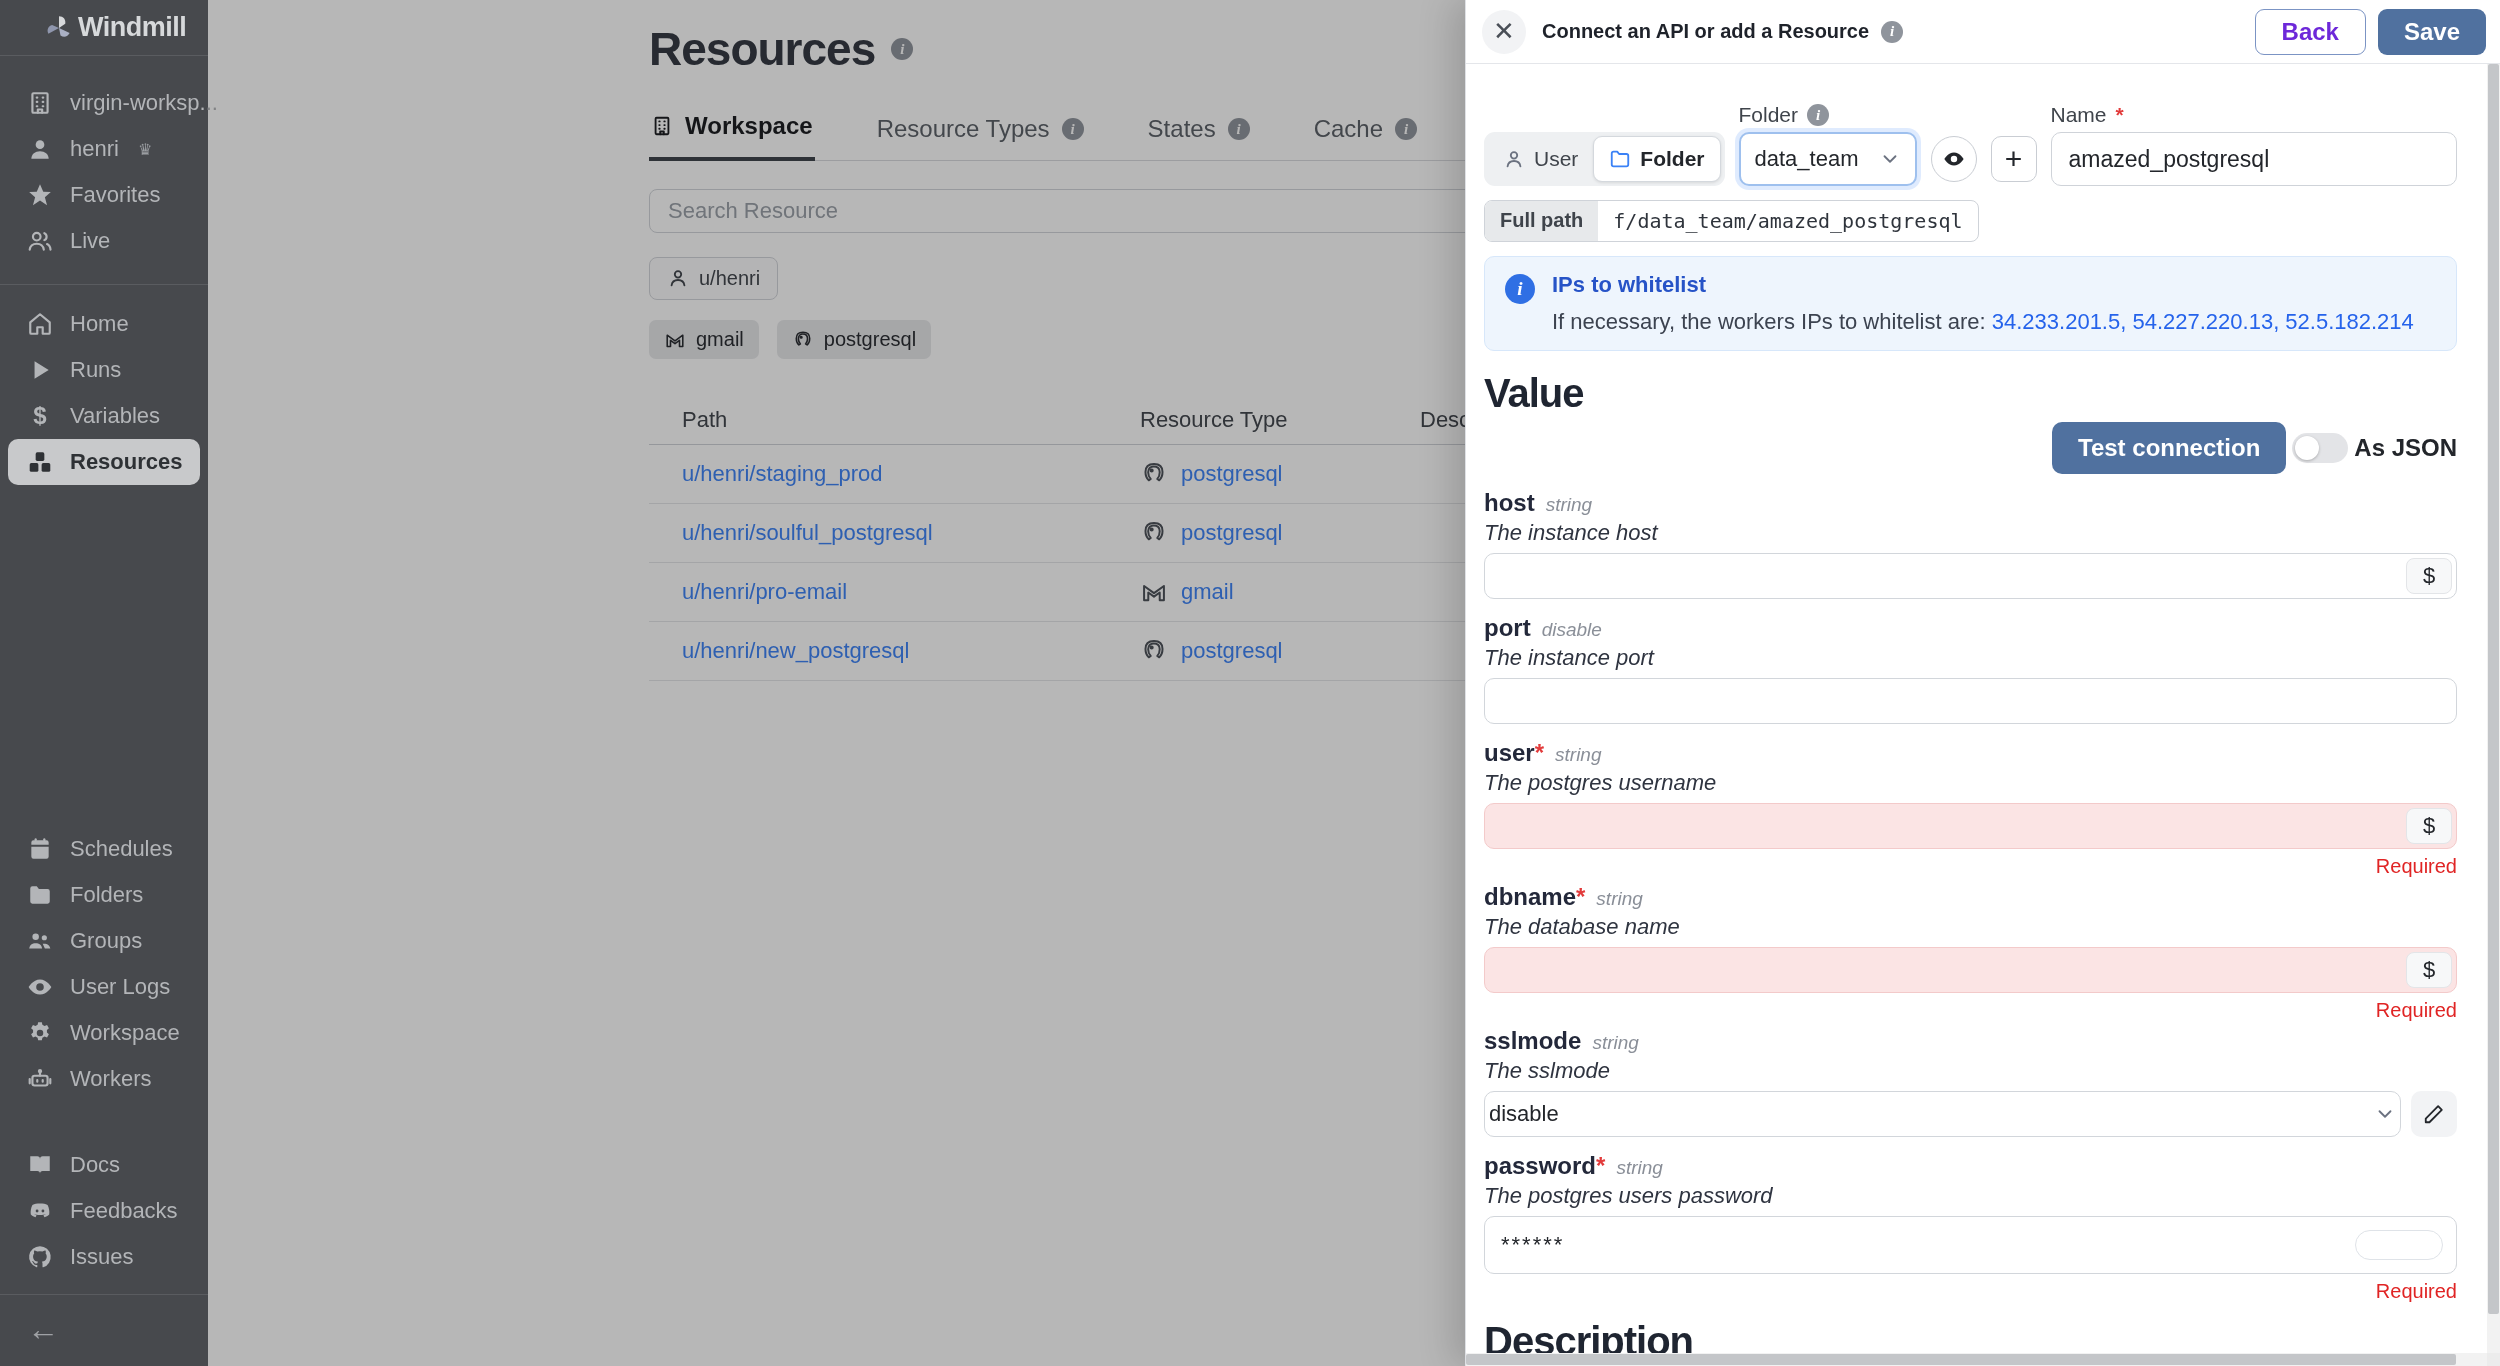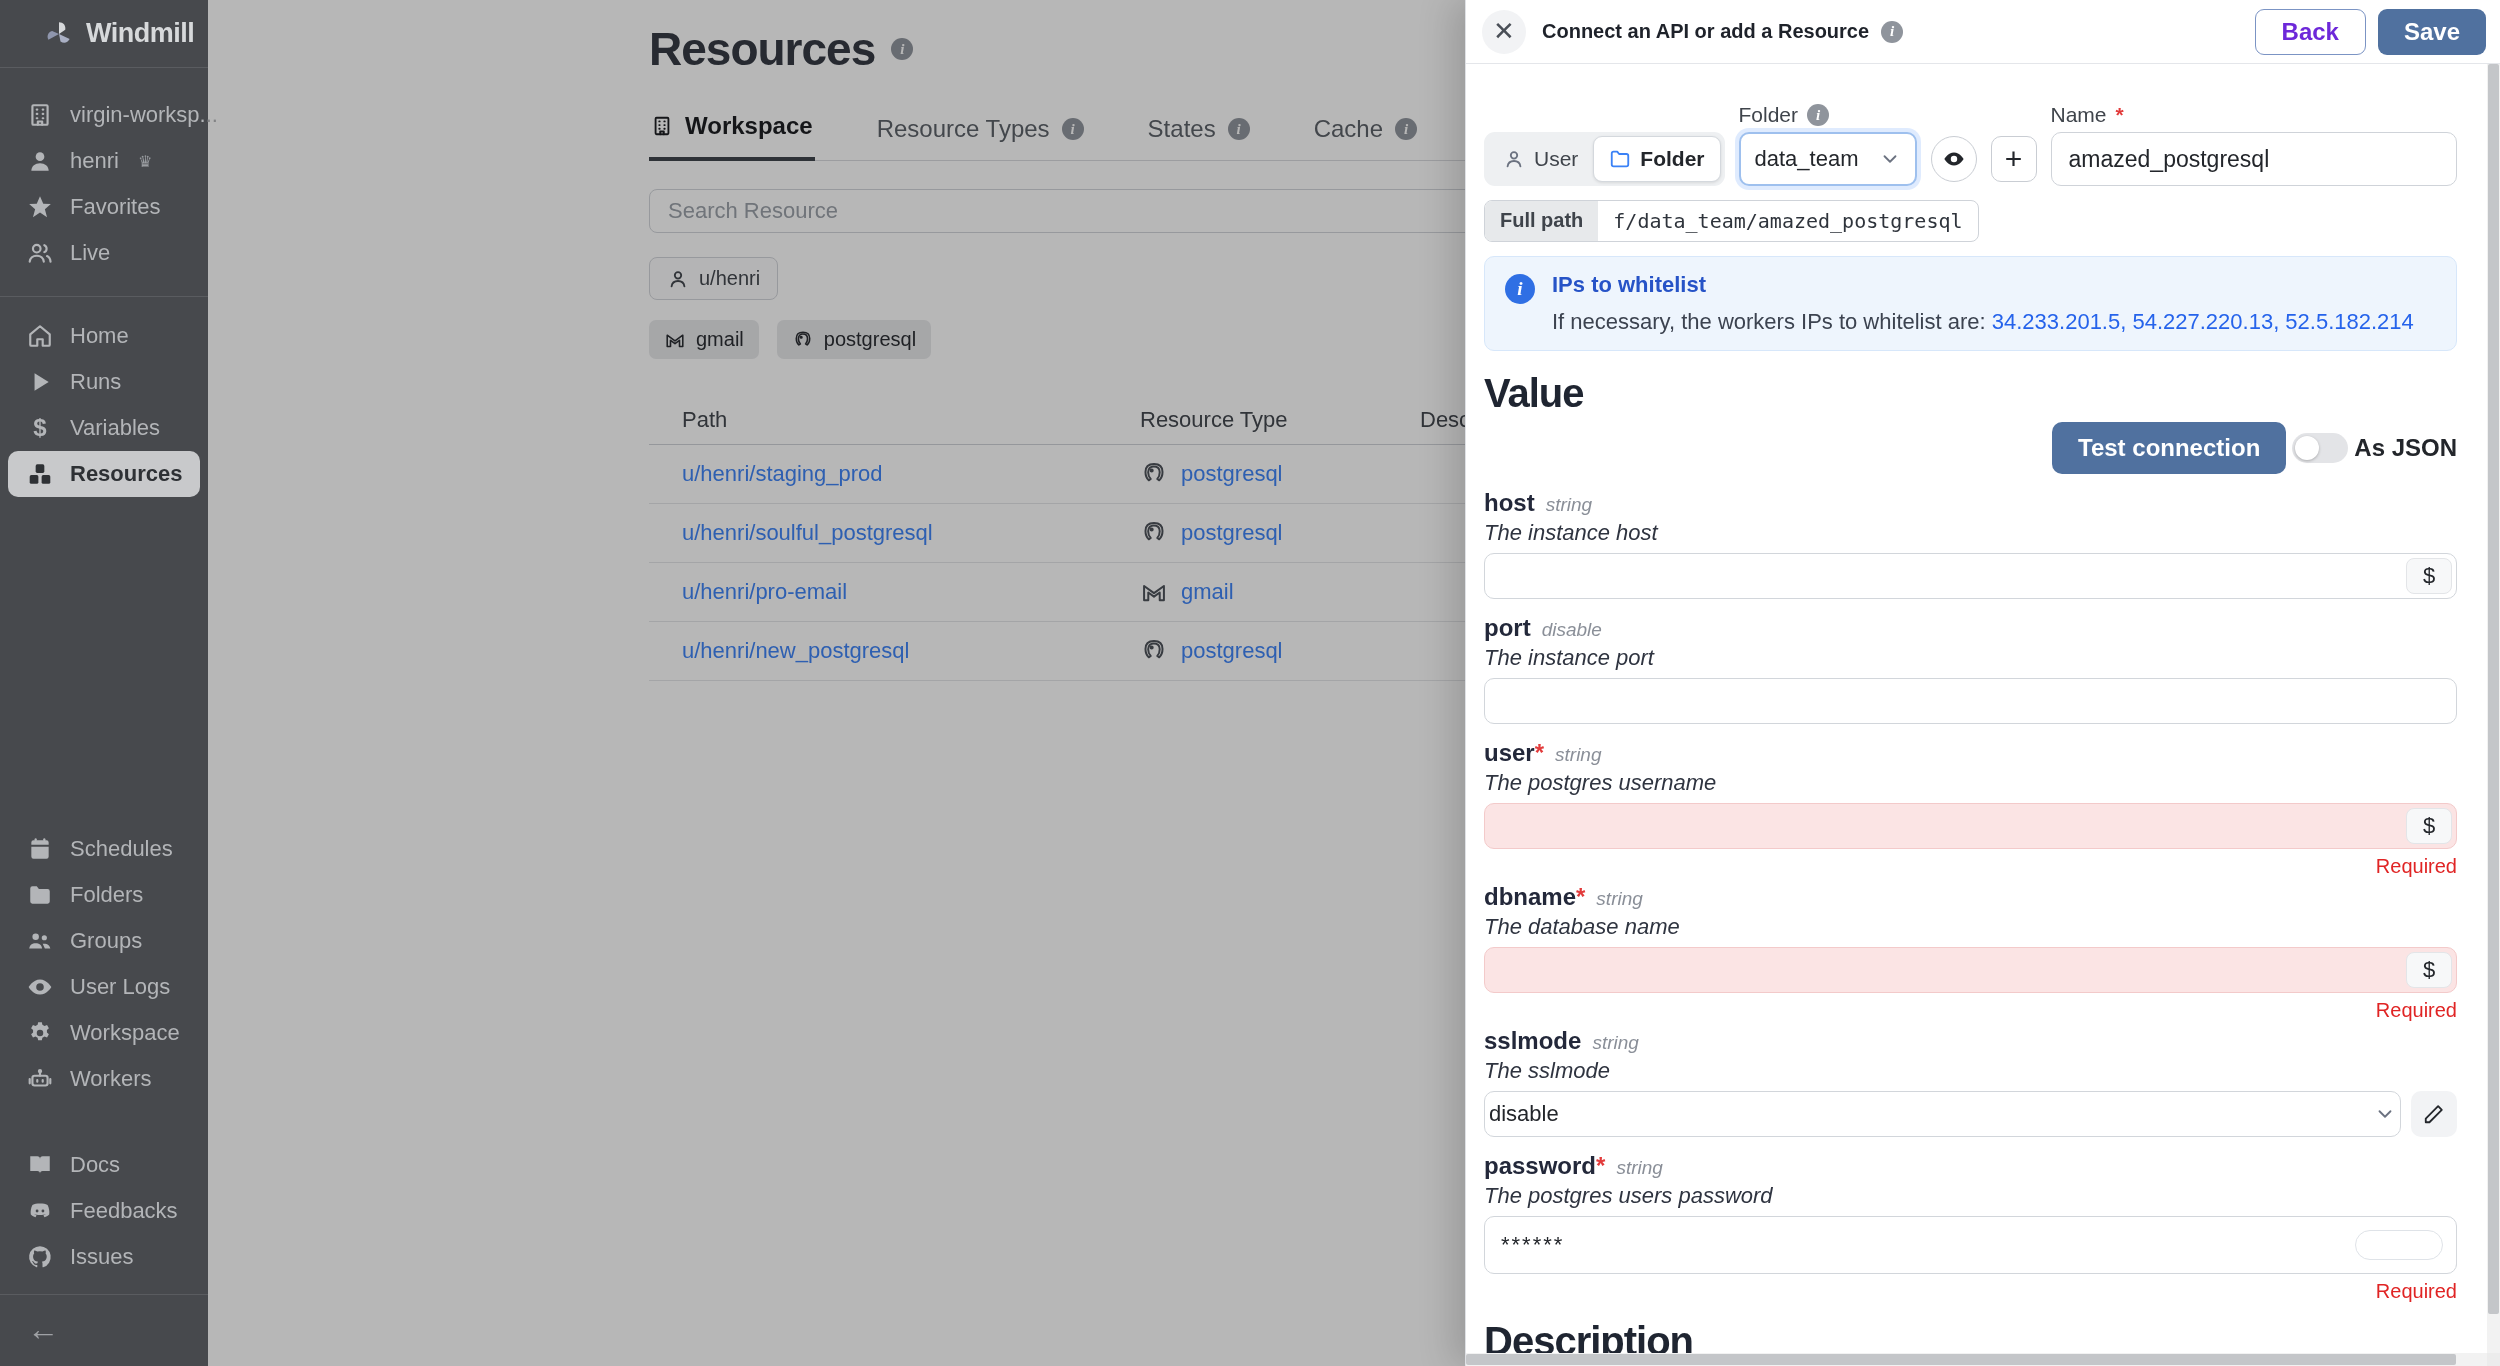--- a/index.html
+++ b/index.html
@@ -3,21 +3,21 @@
 <meta charset="utf-8">
 <style>
   *{box-sizing:border-box;margin:0;padding:0}
   html,body{width:2500px;height:1366px;overflow:hidden}
   body{position:relative;font-family:"Liberation Sans","DejaVu Sans",sans-serif;background:#fff;color:#23262b}
   svg.icn{width:26px;height:26px;stroke:currentColor;fill:none;stroke-width:2;stroke-linecap:round;stroke-linejoin:round;flex:none}
   svg.icn-sm{width:22px;height:22px;stroke:currentColor;fill:none;stroke-width:2;stroke-linecap:round;stroke-linejoin:round;flex:none}
 
   
   .sidebar{position:absolute;left:0;top:0;bottom:0;width:208px;background:#47494d;color:#b3b5b8;z-index:2;display:flex;flex-direction:column}
-  .logo-row{height:68px;display:flex;align-items:center;gap:12px;padding-left:44px;border-bottom:1px solid #5a5c60;flex:none}
+  .logo-row{height:56px;display:flex;align-items:center;gap:4px;padding-left:44px;border-bottom:1px solid #5a5c60;flex:none}
   .logo-text{color:#d7d9db;font-size:27px;font-weight:700;letter-spacing:-0.5px}
   .sgroup{padding:6px 0}
   .sitem{height:46px;display:flex;align-items:center;gap:17px;padding-left:27px;font-size:22px;color:#b3b5b8;cursor:pointer;white-space:nowrap}
   .sitem .glyph{width:26px;display:flex;justify-content:center;flex:none}
   .sitem.sel{margin:0 8px;padding-left:19px;border-radius:10px;background:#c8c9cb;color:#2e3135;font-weight:700}
   .sdivider{border-top:1px solid #5a5c60;margin:14px 0 10px}
   .crown{font-size:16px;color:#9a9da1;margin-left:2px}
   .dollar-glyph{font-size:24px;font-weight:700;width:26px;text-align:center}
   .spacer-flex{flex:1}
   .arrow-left{font-size:32px;color:#9fa1a5;padding:10px 0 18px 27px}
@@ -26,21 +26,21 @@
   .main{position:absolute;left:208px;right:0;top:0;bottom:0;background:#fff;z-index:1}
   .container{width:1410px;margin:0 auto;padding-top:22px}
   .title-row{display:flex;align-items:center;gap:16px}
   .page-title{font-size:46px;font-weight:800;color:#313640;letter-spacing:-1px}
   .info-dot{width:22px;height:22px;border-radius:50%;background:#8f949c;color:#fff;font-size:15px;font-weight:700;font-style:italic;display:inline-flex;align-items:center;justify-content:center;font-family:"Liberation Serif",serif;flex:none}
   .tabs{display:flex;gap:60px;margin-top:36px;border-bottom:1px solid #d8dade;align-items:flex-end}
   .tab{display:flex;align-items:center;gap:12px;padding:0 2px 17px;font-size:24px;color:#5a5f66;cursor:pointer}
   .tab.active{color:#17191d;font-weight:700;border-bottom:4px solid #3c4148;margin-bottom:-1px}
   .search-input{margin-top:28px;width:100%;height:44px;border:1px solid #d2d5da;border-radius:8px;padding:0 18px;font-size:22px;color:#333;outline:none}
   .search-input::placeholder{color:#9aa0a8}
-  .owner-chip{margin-top:24px;display:inline-flex;align-items:center;gap:10px;border:1px solid #d2d5da;background:#fbfbfc;border-radius:8px;padding:9px 17px;font-size:20px;color:#3f444b;cursor:pointer}
+  .owner-chip{margin-top:24px;display:inline-flex;align-items:flex-start;gap:10px;border:1px solid #d2d5da;background:#fbfbfc;border-radius:8px;padding:9px 17px;font-size:20px;color:#3f444b;cursor:pointer}
   .badges{margin-top:20px;display:flex;gap:18px}
   .badge{display:inline-flex;align-items:center;gap:10px;background:#e7e8ea;border-radius:7px;padding:8px 15px;font-size:20px;font-weight:500;color:#26292e;cursor:pointer}
   .rtable{margin-top:36px}
   .trow{display:grid;grid-template-columns:458px 280px 1fr;align-items:center;padding:0 33px}
   .thead{height:50px;font-size:22px;color:#3f444b;border-bottom:1px solid #cfd2d7}
   .tr{height:59px;border-bottom:1px solid #e4e6e9;cursor:pointer}
   .link{color:#3b82f6;font-size:22px;text-decoration:none}
   .type-cell{display:flex;gap:13px;align-items:center;color:#3b82f6;font-size:22px}
   .type-cell svg{color:#4a4f57}
 

